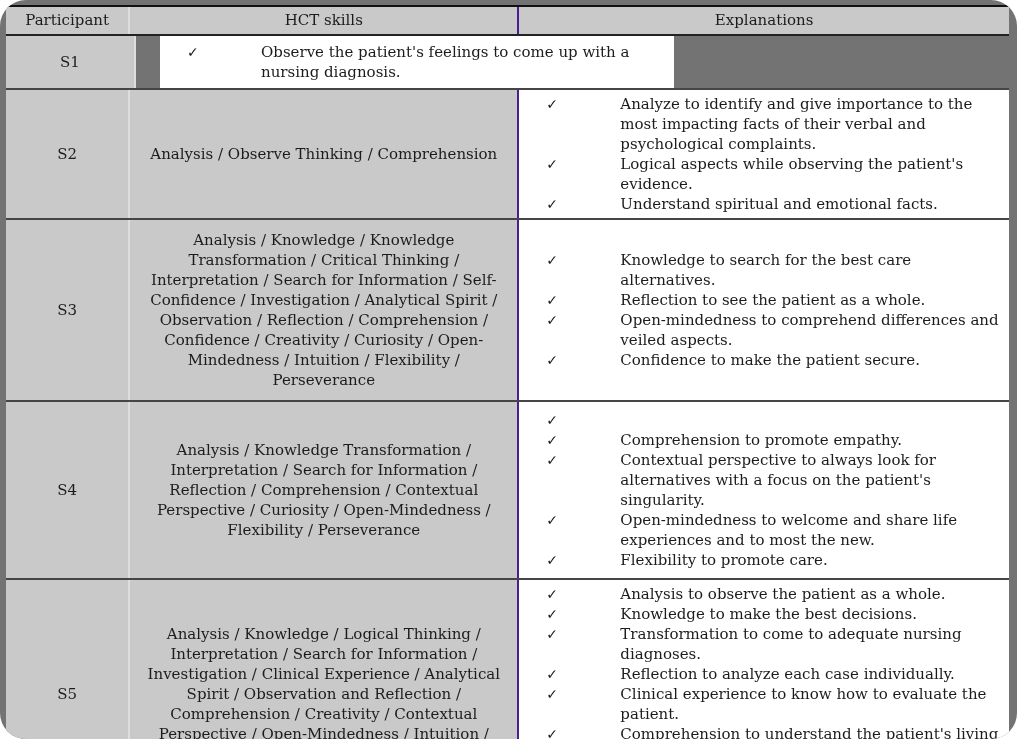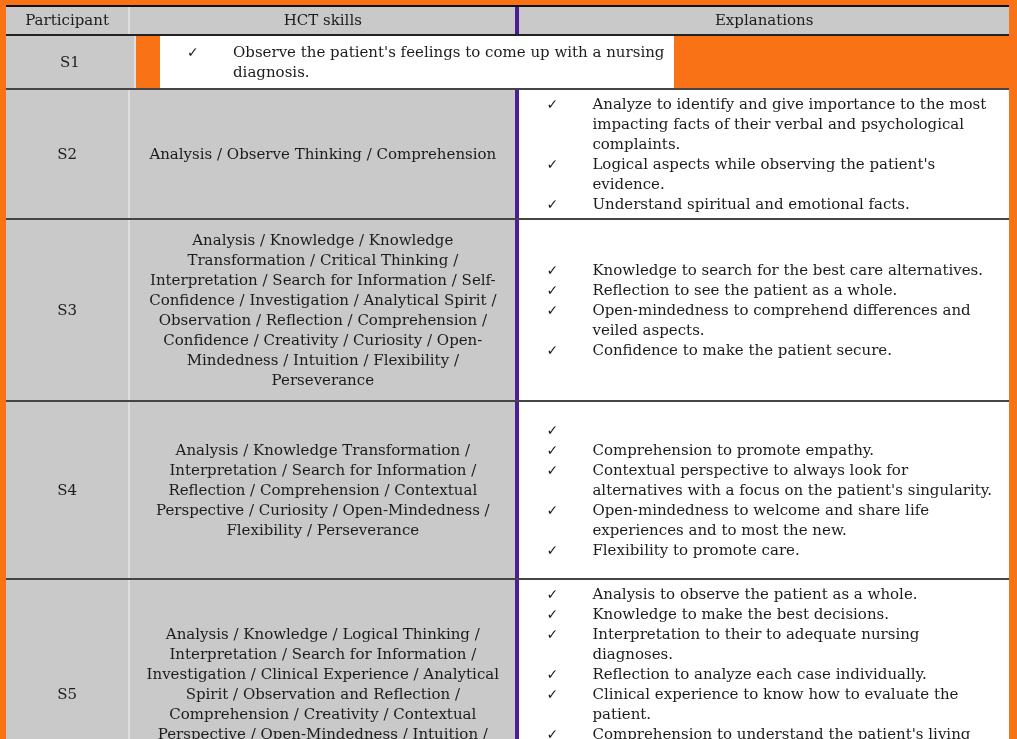--- a/index.html
+++ b/index.html
@@ -7,22 +7,23 @@
     padding: 0;
     background: #ffffff;
     font-family: "DejaVu Serif", "Liberation Serif", serif;
     color: #1c1c1c;
   }
   .page {
     width: 1017px;
     height: 739px;
     box-sizing: border-box;
     padding: 5px 8px 8px 6px;
-    background: #f97316;
+    background: #737373;
     overflow: hidden;
+    border-radius: 26px;
   }
   .hct-table {
     width: 1003px;
     border-top: 2px solid #111111;
     border-bottom: 3px solid #111111;
   }
   .row {
     display: flex;
     align-items: stretch;
     border-bottom: 2px solid #454545;
@@ -42,21 +43,21 @@
     border-right: 2px solid #dedede;
     display: flex;
     align-items: center;
     justify-content: center;
     text-align: center;
     padding: 3px 4px;
   }
   .col-skills {
     width: 408px;
     background: #c9c9c9;
-    border-right: 4px solid #4c1d95;
+    border-right: 2px solid #4c1d95;
     display: flex;
     align-items: center;
     justify-content: center;
     text-align: center;
     padding: 3px 6px;
   }
   .col-expl {
     width: 514px;
     background: #ffffff;
     display: flex;
@@ -93,20 +94,21 @@
     padding-left: 27px;
     box-sizing: content-box;
     width: 19px;
     font-family: "DejaVu Sans", sans-serif;
     font-size: 14px;
     line-height: 20px;
   }
   .expl-text {
     flex: 1 1 auto;
     line-height: 20px;
+    margin-left: 28px;
   }
 </style>
 </head>
 <body>
 
 <div class="page">
   <div class="hct-table">
     <div class="row thead-row">
       <div class="cell col-participant">Participant</div>
       <div class="cell col-skills">HCT skills</div>
@@ -207,21 +209,21 @@
               <li class="expl-item">
                 <span class="check">✓</span>
                 <span class="expl-text">Analysis to observe the patient as a whole.</span>
               </li>
               <li class="expl-item">
                 <span class="check">✓</span>
                 <span class="expl-text">Knowledge to make the best decisions.</span>
               </li>
               <li class="expl-item">
                 <span class="check">✓</span>
-                <span class="expl-text">Interpretation to their to adequate nursing diagnoses.</span>
+                <span class="expl-text">Transformation to come to adequate nursing diagnoses.</span>
               </li>
               <li class="expl-item">
                 <span class="check">✓</span>
                 <span class="expl-text">Reflection to analyze each case individually.</span>
               </li>
               <li class="expl-item">
                 <span class="check">✓</span>
                 <span class="expl-text">Clinical experience to know how to evaluate the patient.</span>
               </li>
               <li class="expl-item">

